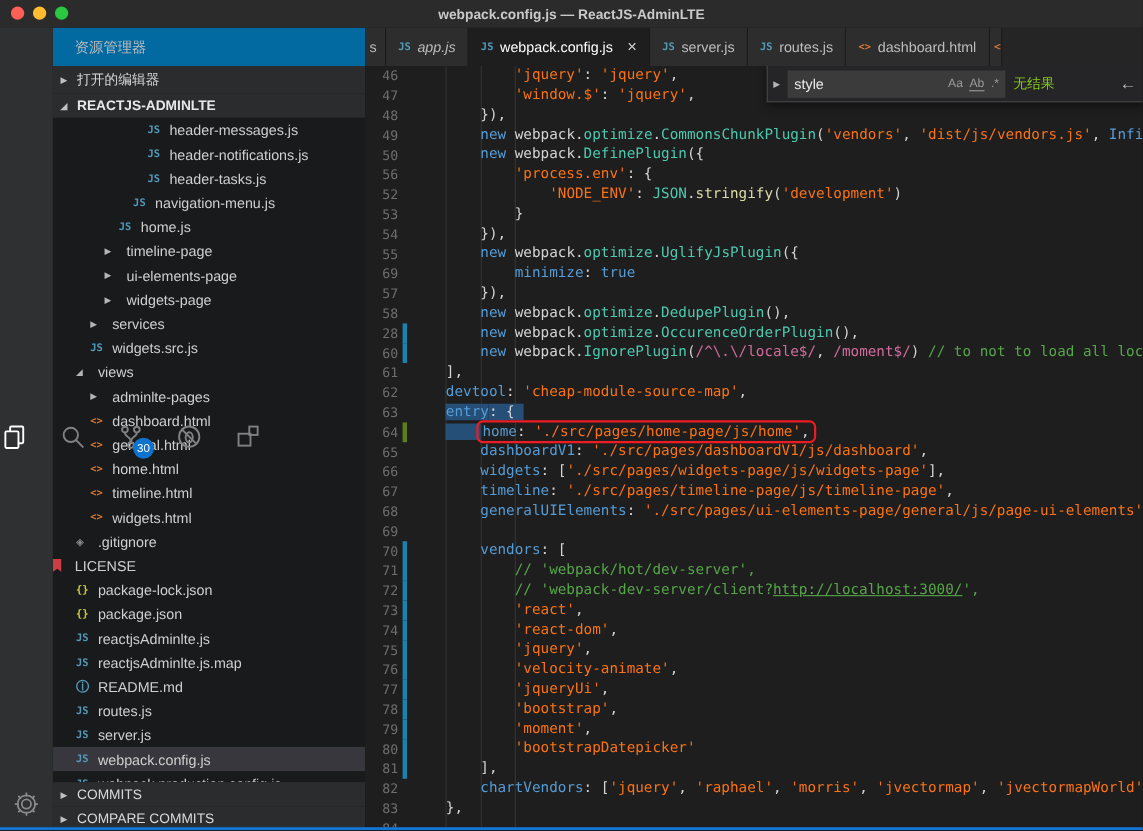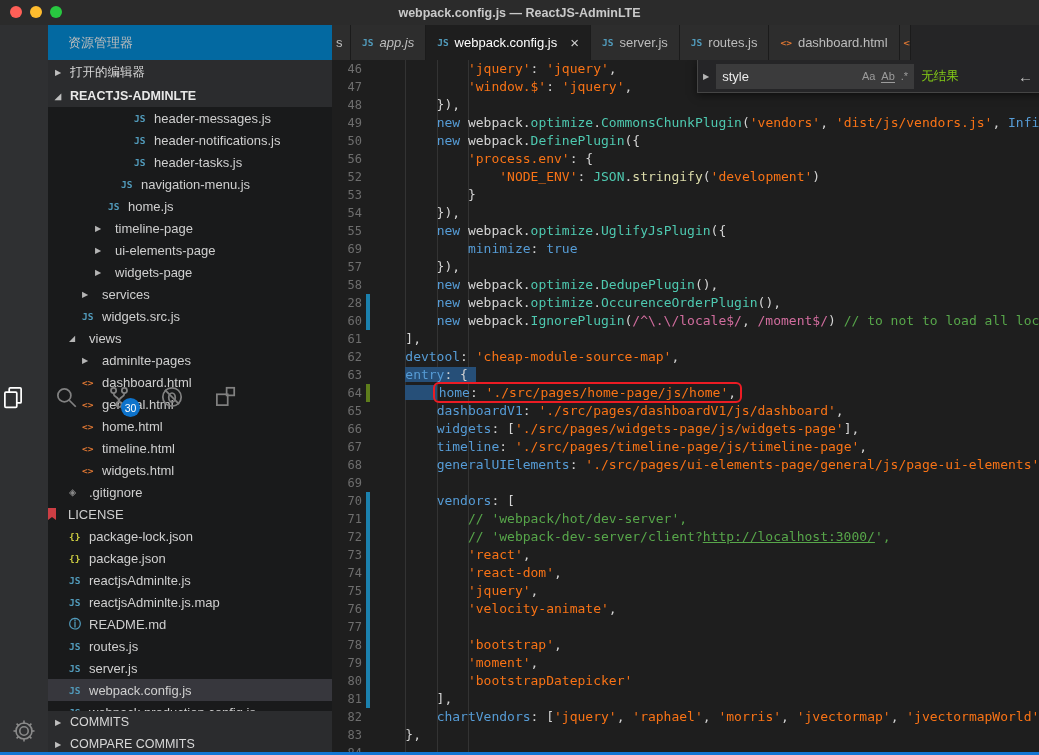--- a/index.html
+++ b/index.html
@@ -397,21 +397,21 @@
             <div class="line"><span class="ln">67</span><span class="mark"></span><span class="lc"><span class="p">        </span><span class="k">timeline</span><span class="p">: </span><span class="s">'./src/pages/timeline-page/js/timeline-page'</span><span class="p">,</span></span></div>
             <div class="line"><span class="ln">68</span><span class="mark"></span><span class="lc"><span class="p">        </span><span class="k">generalUIElements</span><span class="p">: </span><span class="s">'./src/pages/ui-elements-page/general/js/page-ui-elements'</span></span></div>
             <div class="line"><span class="ln">69</span><span class="mark"></span><span class="lc"></span></div>
             <div class="line"><span class="ln">70</span><span class="mark b"></span><span class="lc"><span class="p">        </span><span class="k">vendors</span><span class="p">: [</span></span></div>
             <div class="line"><span class="ln">71</span><span class="mark b"></span><span class="lc"><span class="p">            </span><span class="m">// 'webpack/hot/dev-server',</span></span></div>
             <div class="line"><span class="ln">72</span><span class="mark b"></span><span class="lc"><span class="p">            </span><span class="m">// 'webpack-dev-server/client?</span><span class="u">http://localhost:3000/</span><span class="m">',</span></span></div>
             <div class="line"><span class="ln">73</span><span class="mark b"></span><span class="lc"><span class="p">            </span><span class="s">'react'</span><span class="p">,</span></span></div>
             <div class="line"><span class="ln">74</span><span class="mark b"></span><span class="lc"><span class="p">            </span><span class="s">'react-dom'</span><span class="p">,</span></span></div>
             <div class="line"><span class="ln">75</span><span class="mark b"></span><span class="lc"><span class="p">            </span><span class="s">'jquery'</span><span class="p">,</span></span></div>
             <div class="line"><span class="ln">76</span><span class="mark b"></span><span class="lc"><span class="p">            </span><span class="s">'velocity-animate'</span><span class="p">,</span></span></div>
-            <div class="line"><span class="ln">77</span><span class="mark b"></span></div>
+            <div class="line"><span class="ln">77</span><span class="mark b"></span><span class="lc"><span class="p">            </span><span class="s">'jqueryUi'</span><span class="p">,</span></span></div>
             <div class="line"><span class="ln">78</span><span class="mark b"></span><span class="lc"><span class="p">            </span><span class="s">'bootstrap'</span><span class="p">,</span></span></div>
             <div class="line"><span class="ln">79</span><span class="mark b"></span><span class="lc"><span class="p">            </span><span class="s">'moment'</span><span class="p">,</span></span></div>
             <div class="line"><span class="ln">80</span><span class="mark b"></span><span class="lc"><span class="p">            </span><span class="s">'bootstrapDatepicker'</span></span></div>
             <div class="line"><span class="ln">81</span><span class="mark b"></span><span class="lc"><span class="p">        ],</span></span></div>
             <div class="line"><span class="ln">82</span><span class="mark"></span><span class="lc"><span class="p">        </span><span class="k">chartVendors</span><span class="p">: [</span><span class="s">'jquery'</span><span class="p">, </span><span class="s">'raphael'</span><span class="p">, </span><span class="s">'morris'</span><span class="p">, </span><span class="s">'jvectormap'</span><span class="p">, </span><span class="s">'jvectormapWorld'</span></span></div>
             <div class="line"><span class="ln">83</span><span class="mark"></span><span class="lc"><span class="p">    },</span></span></div>
             <div class="line"><span class="ln">84</span><span class="mark"></span><span class="lc"></span></div>
           </div>
 
         <div class="find">

